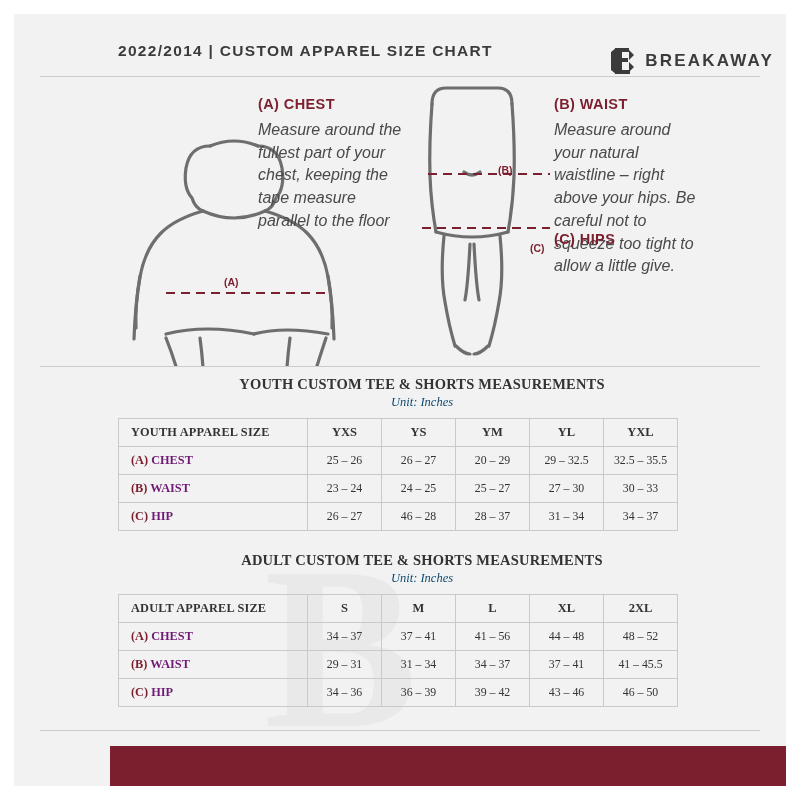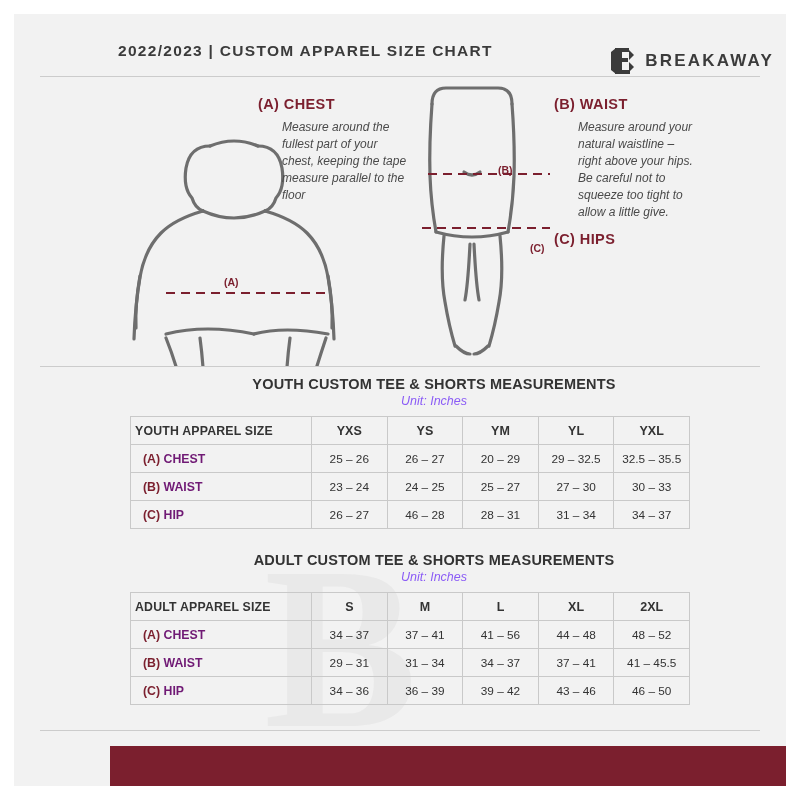--- a/index.html
+++ b/index.html
@@ -97,50 +97,49 @@
     width: 150px;
   }
   .callout-title {
     font-size: 14.5px;
     font-weight: bold;
     color: #7b1f2e;
     letter-spacing: 0.4px;
     margin-bottom: 7px;
   }
   .callout-body {
-    font-size: 12px;
+    font-size: 16px;
     line-height: 1.42;
     color: #4a4a4a;
     font-style: italic;
-    margin-left: 24px;
   }
   .c-chest { left: 244px; top: 20px; width: 150px; }
   .c-waist { left: 540px; top: 20px; width: 146px; }
   .c-hips  { left: 540px; top: 155px; width: 146px; }
 
   .lbl {
     position: absolute;
     font-size: 10.5px;
     font-weight: bold;
     color: #7b1f2e;
   }
   
-  .table-block { position: absolute; left: 116px; width: 608px; }
+  .table-block { position: absolute; left: 104px; width: 608px; font-family: Liberation Serif, serif; }
   .t-title {
     text-align: center;
     font-size: 14.5px;
     font-weight: bold;
     color: #333333;
     letter-spacing: 0.2px;
   }
   .t-unit {
     text-align: center;
     font-size: 12.5px;
     font-style: italic;
-    color: #8b5cf6;
+    color: #0c4a6e;
     margin-top: 2px;
     margin-bottom: 8px;
   }
   table {
     border-collapse: collapse;
     width: 560px;
     table-layout: fixed;
   }
   table td, table th {
     border: 1px solid #c9c9c9;
@@ -159,21 +158,21 @@
     text-align: left;
     padding-left: 12px;
     font-weight: bold;
     font-size: 12.3px;
   }
   .rowhead .tag { color: #7b1f2e; }
   .rowhead .txt { color: #701a75; }
   .col0 { width: 176px; }
   th.col0 {
     text-align: left;
-    padding-left: 4px;
+    padding-left: 12px;
     font-weight: bold;
     font-size: 12.3px;
     color: #333333;
     letter-spacing: 0.2px;
   }
   .footer-bar {
     position: absolute;
     left: 96px;
     bottom: 0;
     width: 676px;
@@ -183,21 +182,21 @@
 </style>
 </head>
 <body>
 
 <div class="page">
   <div class="sheet">
 
     <div class="watermark">B</div>
 
     <div class="header">
-      <div class="header-title">2022/2023  |  CUSTOM APPAREL SIZE CHART</div>
+      <div class="header-title">2022/2014  |  CUSTOM APPAREL SIZE CHART</div>
       <div class="brand">
         <span class="brand-mark">
           <svg width="26" height="30" viewBox="0 0 26 30">
             <path d="M6 2 L20 2 L20 6 L13 6 L13 12 L19 12 L19 16 L13 16 L13 24 L21 24 L21 28 L6 28 Z" fill="#3b3b3b"></path>
             <path d="M2 6 L7 2 L7 28 L2 24 Z" fill="#3b3b3b"></path>
             <path d="M20 4 L25 9 L20 14 Z" fill="#3b3b3b"></path>
             <path d="M20 16 L25 21 L20 26 Z" fill="#3b3b3b"></path>
           </svg>
         </span>
         <span class="brand-name">BREAKAWAY</span>
@@ -302,21 +301,21 @@
             <td>27 – 30</td>
             <td>30 – 33</td>
           </tr>
           <tr>
             <td class="col0 rowhead">
               <span class="tag">(C)</span>
               <span class="txt">HIP</span>
             </td>
             <td>26 – 27</td>
             <td>46 – 28</td>
-            <td>28 – 31</td>
+            <td>28 – 37</td>
             <td>31 – 34</td>
             <td>34 – 37</td>
           </tr>
         </tbody>
       </table>
     </div>
 
     <div class="table-block" style="top:538px;">
       <div class="t-title">ADULT CUSTOM TEE &amp; SHORTS MEASUREMENTS</div>
       <div class="t-unit">Unit: Inches</div>

